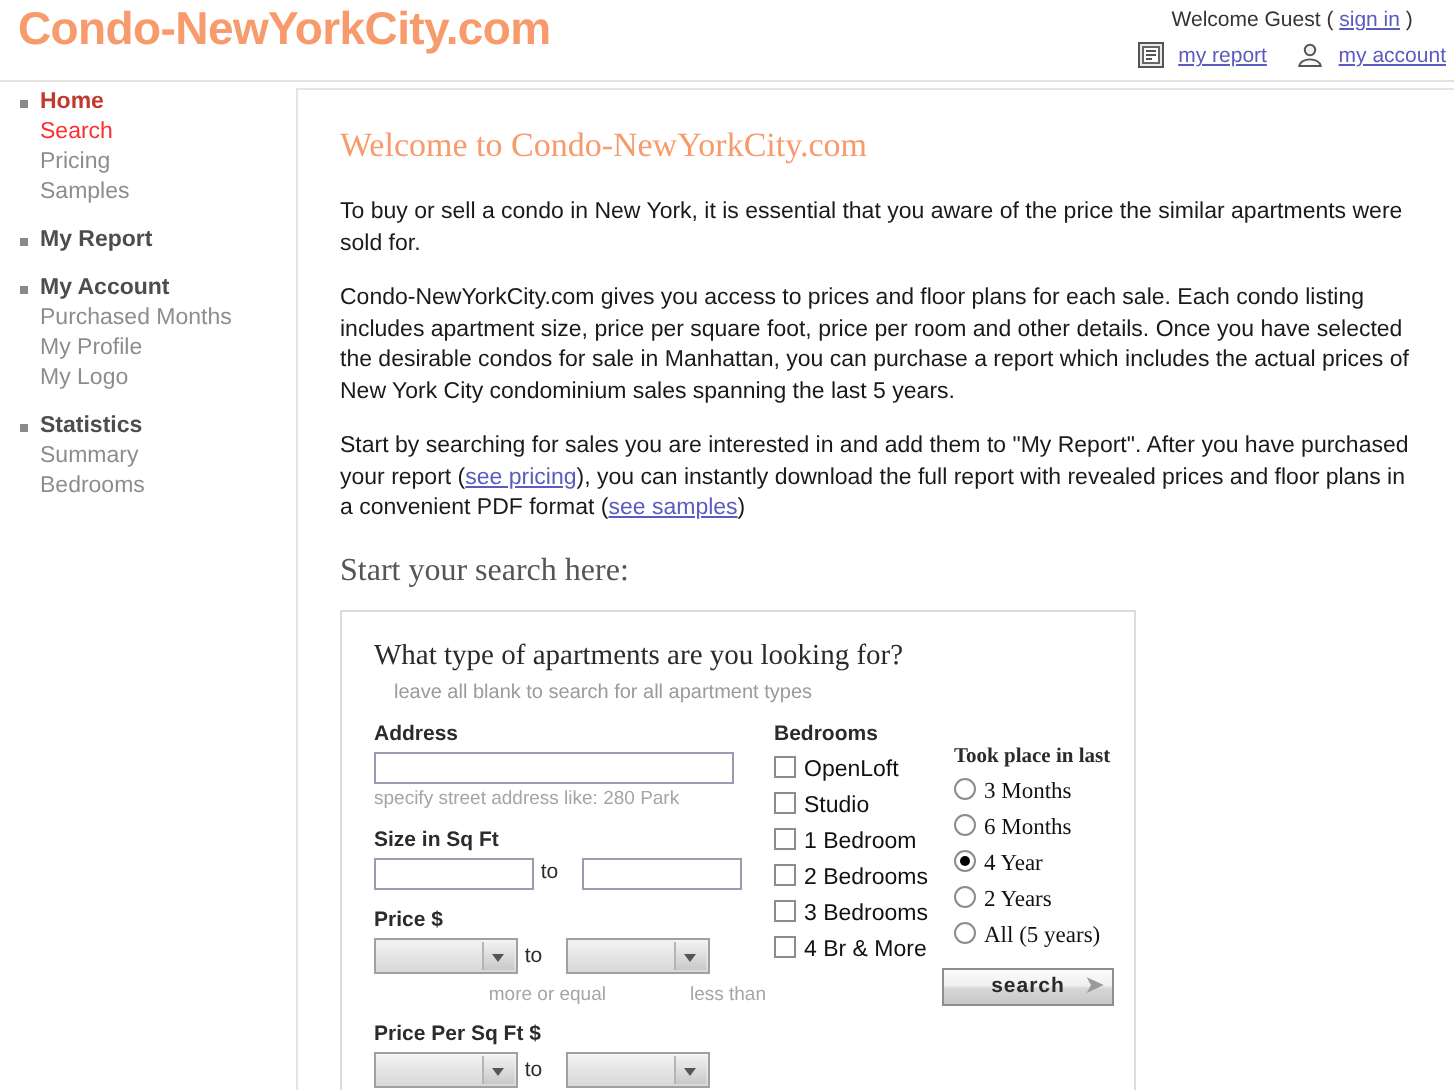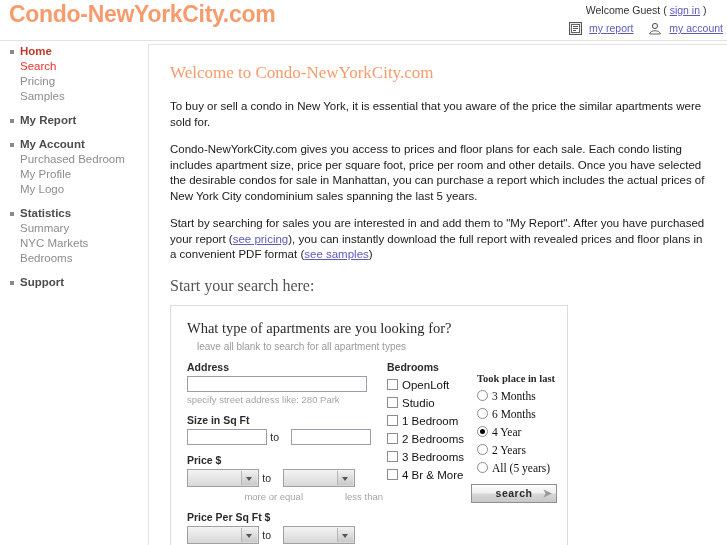--- a/index.html
+++ b/index.html
@@ -368,41 +368,34 @@
         <span class="bullet"></span>
         <span>My Report</span>
       </div>
     </div>
 
     <div class="nav-group">
       <div class="nav-head">
         <span class="bullet"></span>
         <span>My Account</span>
       </div>
-      <div class="nav-sub"><span>Purchased Bedroom</span></div>
+      <div class="nav-sub"><span>Purchased Months</span></div>
       <div class="nav-sub"><span>My Profile</span></div>
       <div class="nav-sub"><span>My Logo</span></div>
     </div>
 
     <div class="nav-group">
       <div class="nav-head">
         <span class="bullet"></span>
         <span>Statistics</span>
       </div>
       <div class="nav-sub"><span>Summary</span></div>
-      <div class="nav-sub"><span>NYC Markets</span></div>
       <div class="nav-sub"><span>Bedrooms</span></div>
     </div>
 
-    <div class="nav-group">
-      <div class="nav-head">
-        <span class="bullet"></span>
-        <span>Support</span>
-      </div>
-    </div>
   </div>
 
   <div id="content">
     <div id="content-inner">
       <h1 class="page-title">Welcome to Condo-NewYorkCity.com</h1>
 
       <p class="para">To buy or sell a condo in New York, it is essential that you aware of the price the similar apartments were sold for.</p>
       <p class="para">Condo-NewYorkCity.com gives you access to prices and floor plans for each sale. Each condo listing includes apartment size, price per square foot, price per room and other details. Once you have selected the desirable condos for sale in Manhattan, you can purchase a report which includes the actual prices of New York City condominium sales spanning the last 5 years.</p>
 
       <p class="para">

